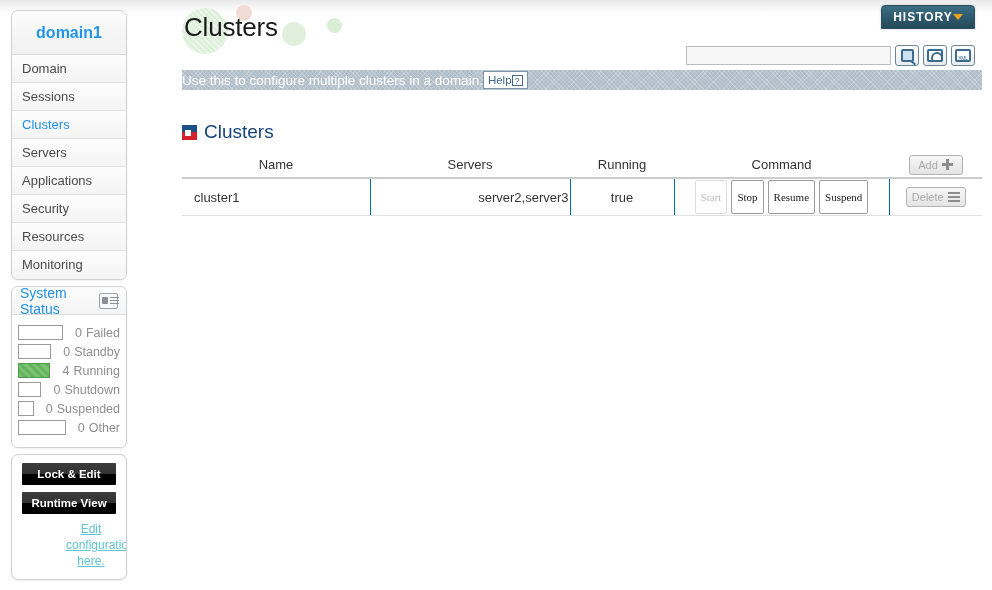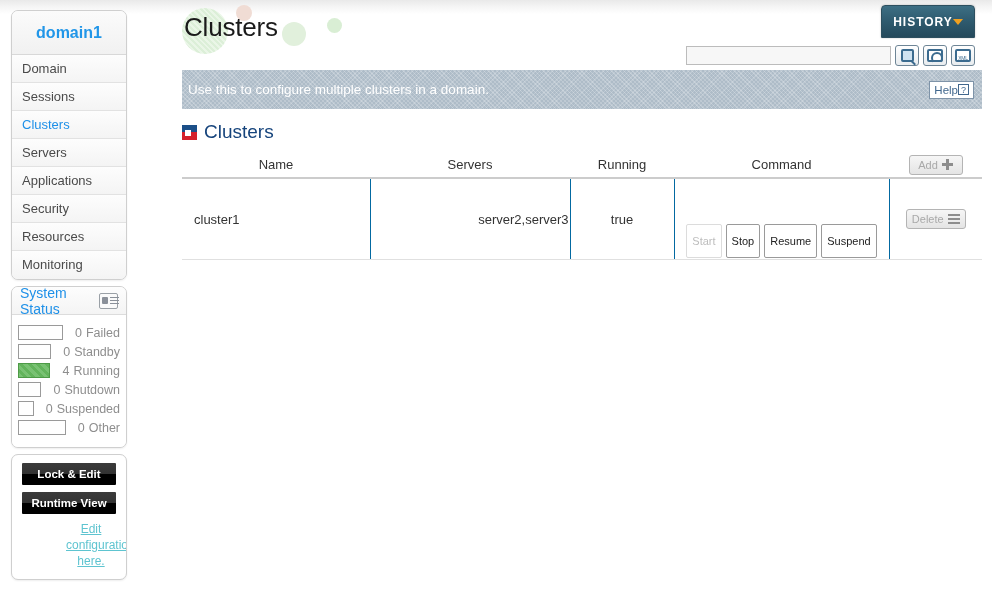--- a/index.html
+++ b/index.html
@@ -132,21 +132,21 @@
   }
   .deco { position: absolute; border-radius: 50%; z-index: 1; }
   .deco-1 { left: 10px; top: 8px; width: 46px; height: 46px;
             background: repeating-linear-gradient(45deg,#dcefd8 0 2px,#eaf6e7 2px 4px); }
   .deco-2 { left: 64px; top: 5px; width: 16px; height: 16px; background: #f0dcd4; }
   .deco-3 { left: 110px; top: 22px; width: 24px; height: 24px; background: #e1f0dc; }
   .deco-4 { left: 155px; top: 18px; width: 15px; height: 15px; background: #d9eed4; }
   
   .history-tab {
     position: absolute; right: 17px; top: 5px;
-    width: 94px; height: 33px;
+    width: 94px; height: 24px;
     border: 1px solid #2c4f5f;
     border-radius: 4px 4px 0 0;
     background: linear-gradient(to bottom, #3d6f84 0%, #2e5a6e 50%, #24495b 100%);
     color: #ffffff;
     font-size: 12px; font-weight: bold; letter-spacing: 1px;
     display: flex; align-items: center; justify-content: center;
     cursor: pointer;
     box-shadow: 0 0 2px rgba(0,0,0,0.25);
   }
   .history-chevron {
@@ -173,26 +173,26 @@
     border: 1px solid #6e8596;
     border-radius: 3px;
     background: linear-gradient(to bottom,#ffffff 0%,#e8ecef 100%);
     display: flex; align-items: center; justify-content: center;
     cursor: pointer;
     padding: 0;
   }
   
   .banner {
     position: absolute; left: 10px; top: 70px;
-    width: 800px; height: 39px;
+    width: 800px; height: 20px;
     background-color: #aebcc8;
     background-image: repeating-linear-gradient(45deg, rgba(255,255,255,0.22) 0 1px, transparent 1px 3px),
                       repeating-linear-gradient(-45deg, rgba(255,255,255,0.18) 0 1px, transparent 1px 3px);
-    display: flex; align-items: center; justify-content: space-between;
-    padding: 0 8px 0 6px;
+    display: flex; align-items: center; justify-content: flex-start;
+    padding: 0 8px 0 0;
   }
   .banner-text { font-size: 13.5px; color: #ffffff; }
   .help-btn {
     height: 18px;
     border: 1px solid #7e93a8;
     background: #ffffff;
     color: #42688e;
     font-size: 11.5px;
     padding: 0 4px;
     display: flex; align-items: center; gap: 0;
@@ -256,23 +256,22 @@
   .cmd-wrap { display: flex; align-items: center; justify-content: center; gap: 4px; }
   .cmd-btn {
     height: 34px;
     padding: 0 5px;
     border: 1px solid #9a9a9a;
     background: #ffffff;
     font-size: 11px;
     color: #222222;
     border-radius: 2px;
     cursor: pointer;
-    font-family: Liberation Sans, sans-serif;
+    font-family: Liberation Serif, serif;
     line-height: 16px;
-    margin-top: 44px;
   }
   .cmd-btn.disabled {
     color: #bdbdbd;
     border-color: #dcdcdc;
     cursor: default;
   }
   .gray-btn {
     height: 20px;
     min-width: 54px;
     padding: 0 5px;

